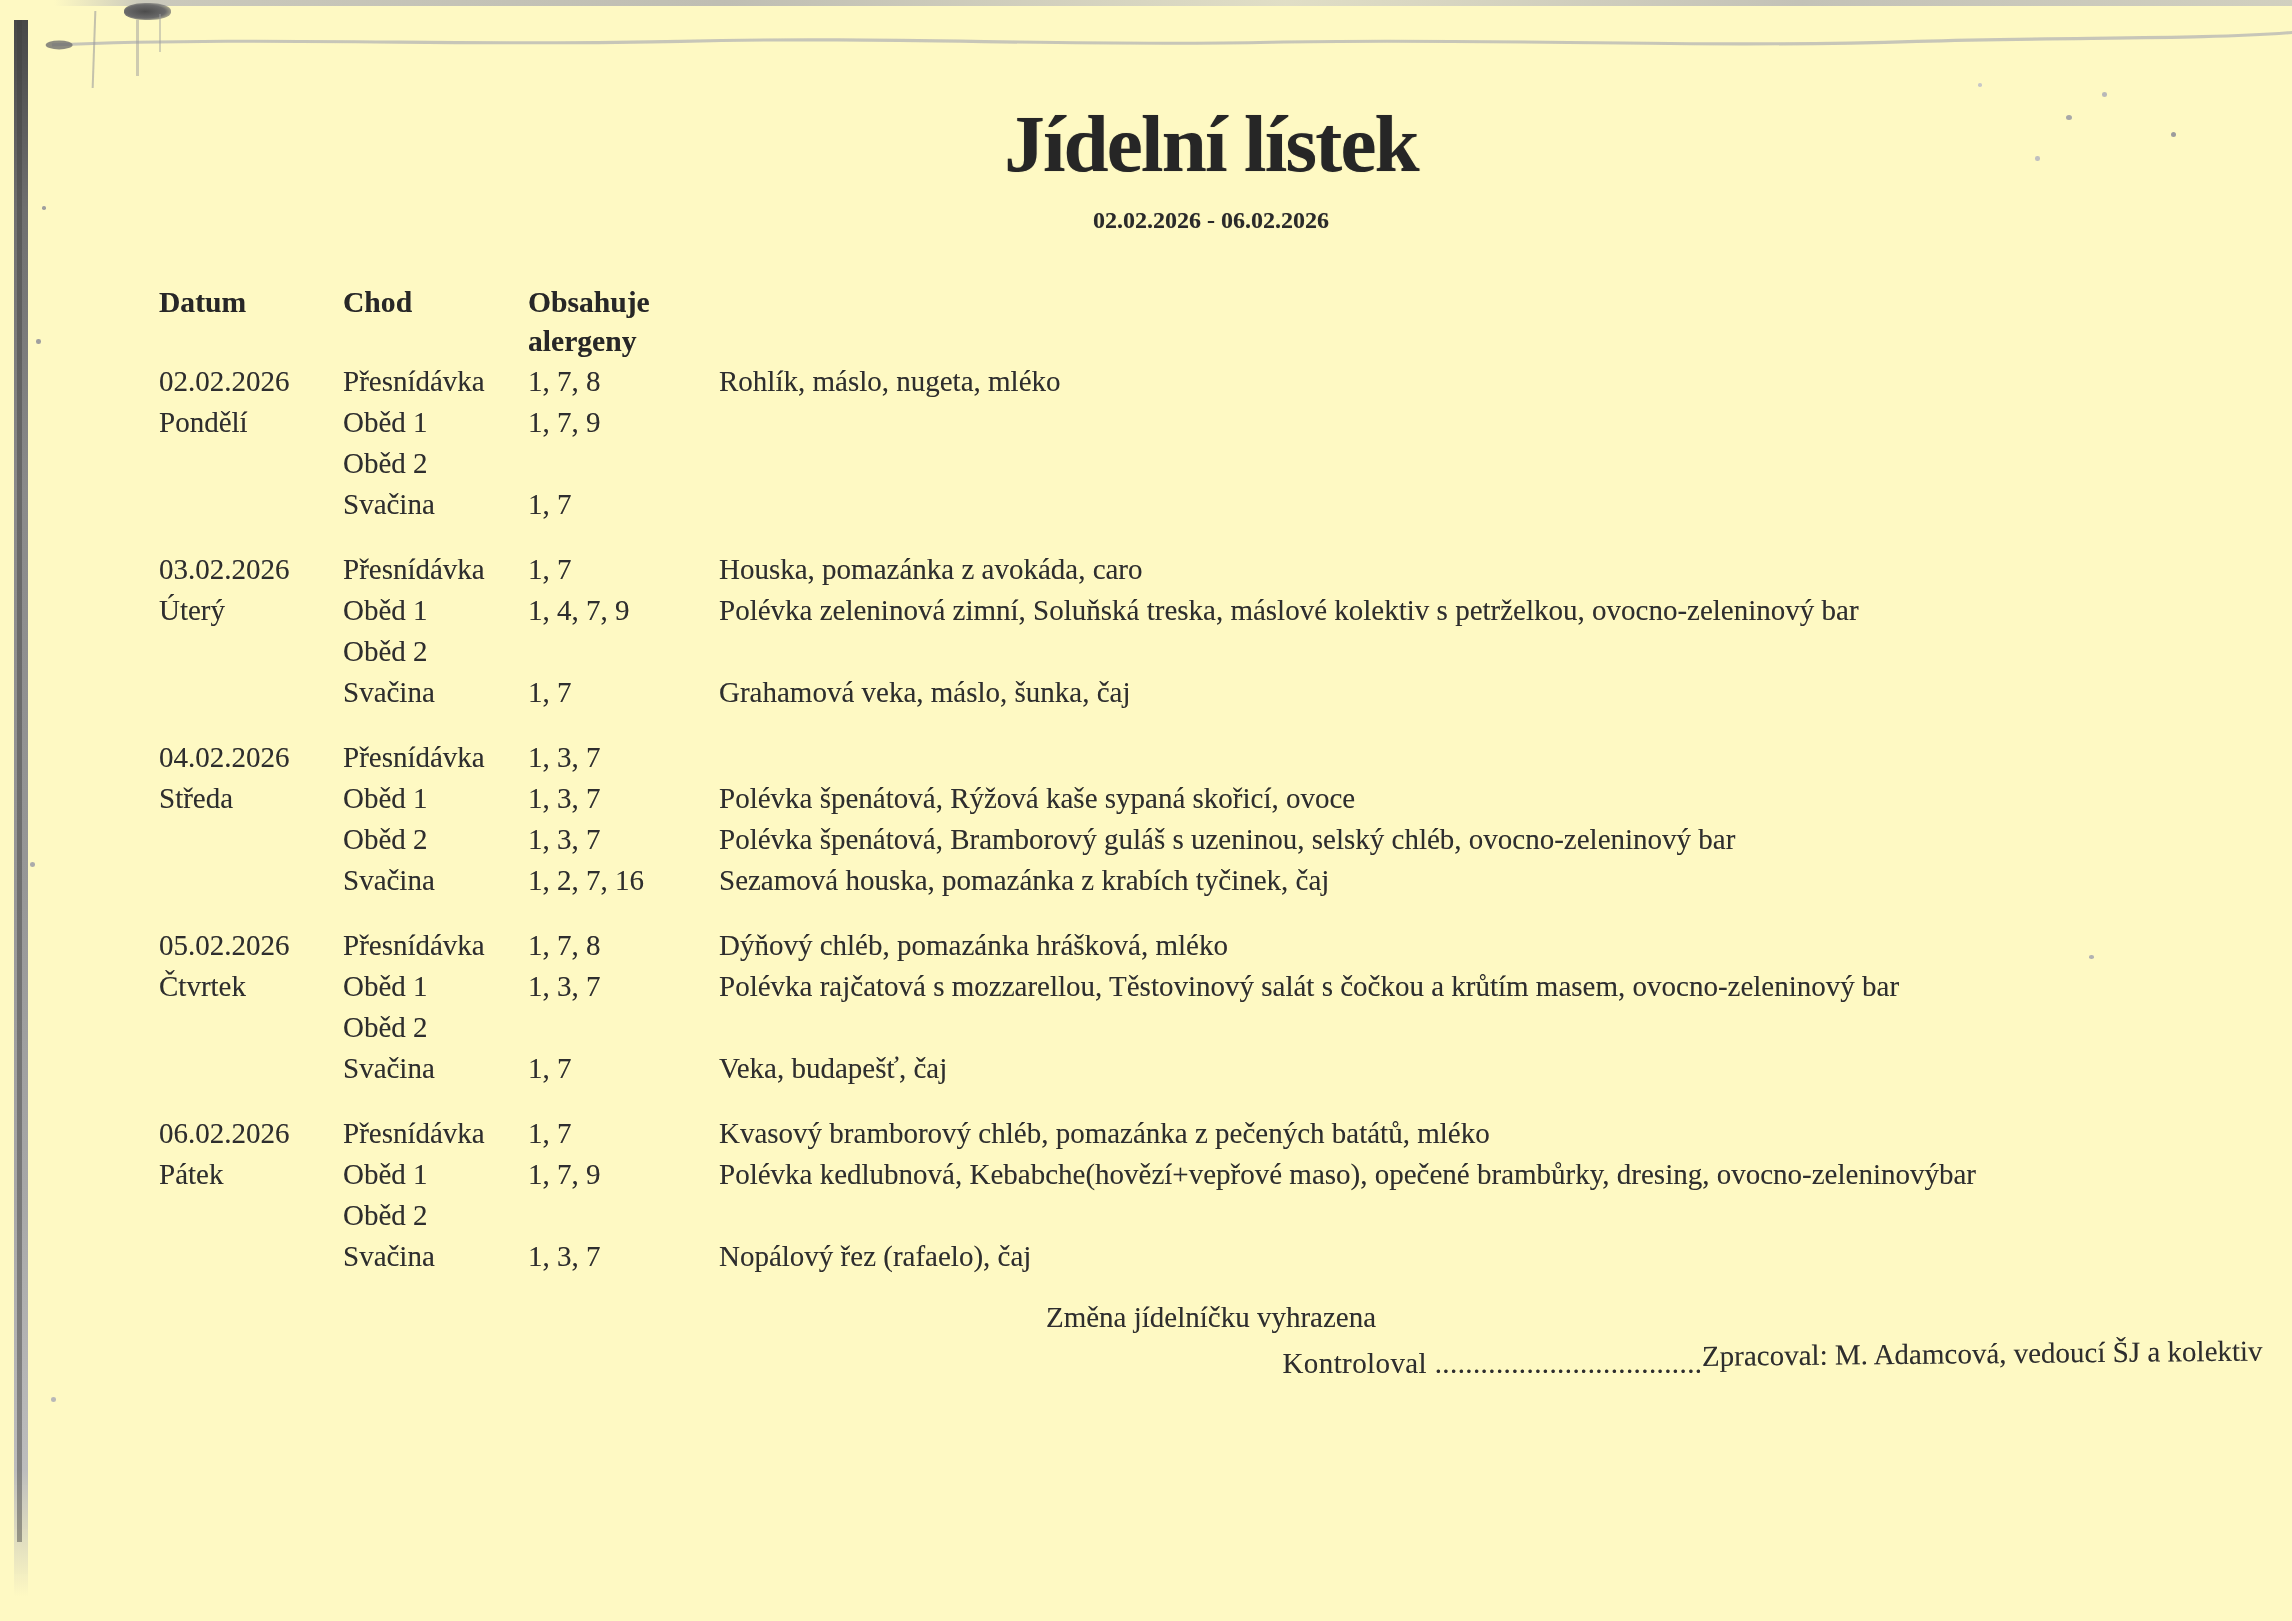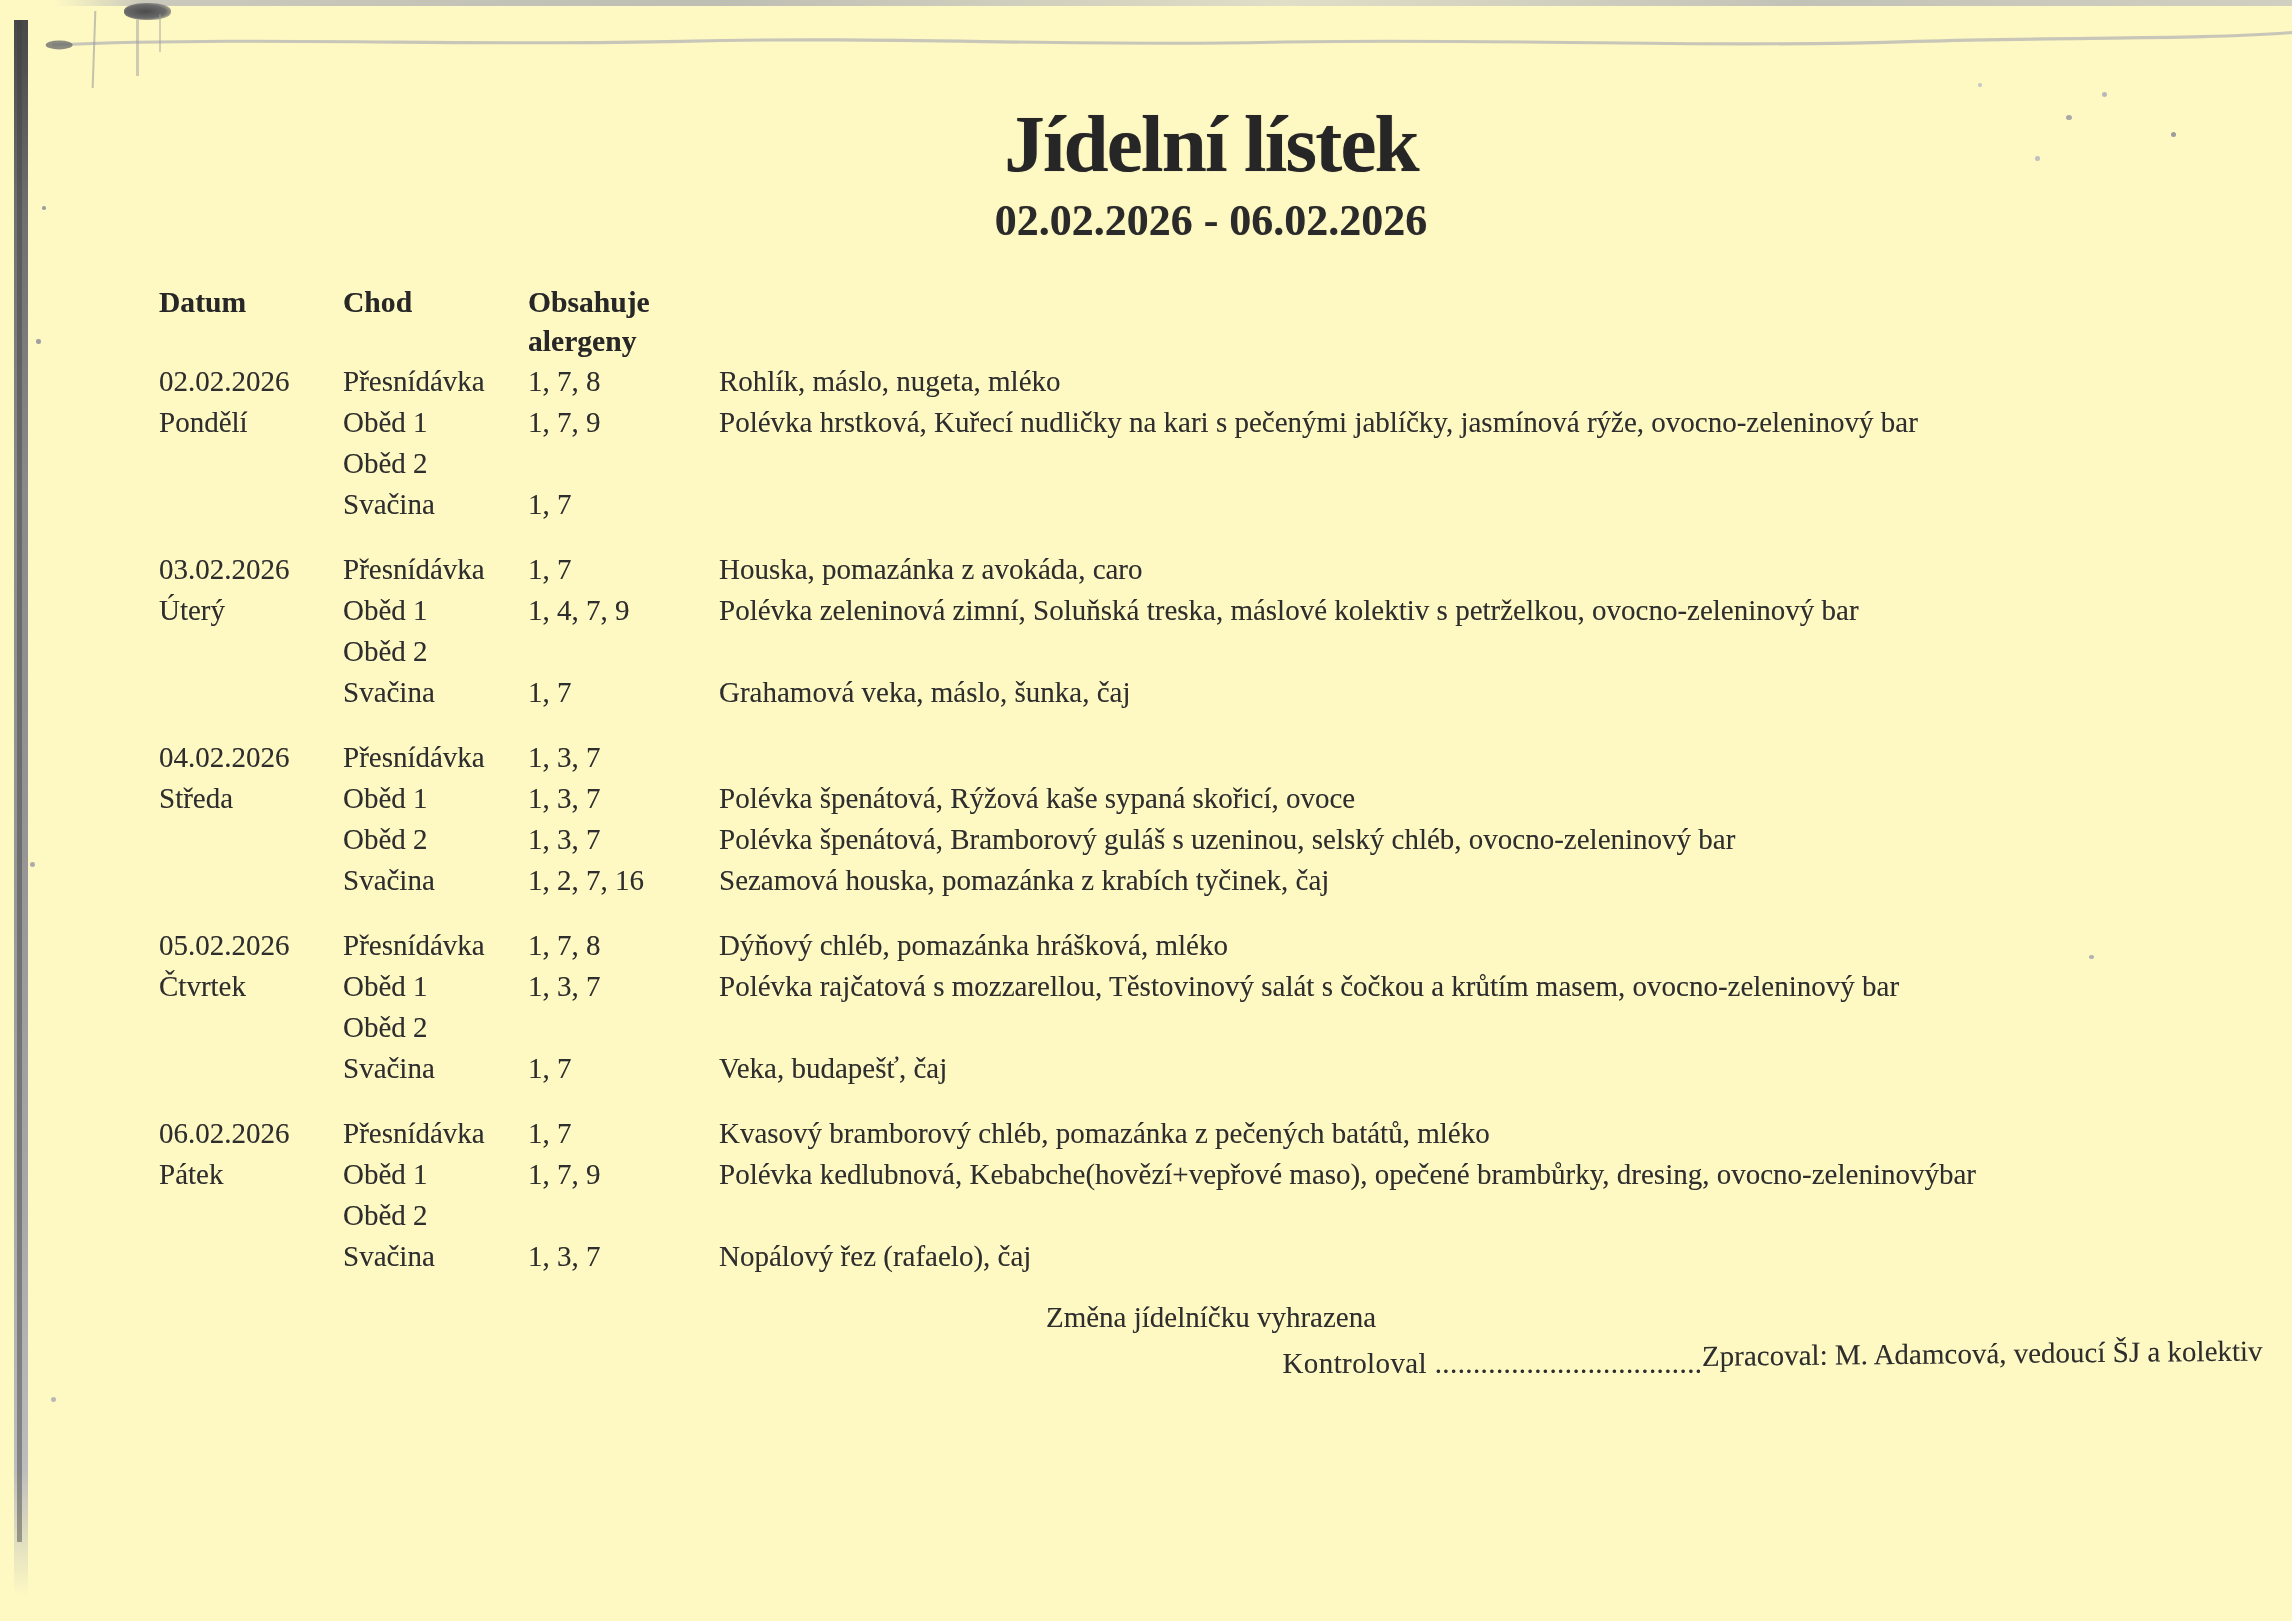--- a/index.html
+++ b/index.html
@@ -60,21 +60,21 @@
     font-size: 81px;
     line-height: 1;
     font-weight: bold;
     text-align: center;
     letter-spacing: -1.8px;
     color: #262626;
     text-shadow: 0 0 0.9px rgba(45,45,45,.45);
   }
   .doc-subtitle {
     margin-top: 16px;
-    font-size: 44px;
+    font-size: 24px;
     line-height: 39px;
     font-weight: bold;
     text-align: center;
     color: #2a2a2a;
     text-shadow: 0 0 0.7px rgba(45,45,45,.4);
   }
   .menu-table {
     margin-top: 43px;
     font-size: 29px;
     text-shadow: 0 0 0.6px rgba(50,50,50,.35);
@@ -158,21 +158,20 @@
             <div class="row">
     <div class="cell">02.02.2026</div>
     <div class="cell">Přesnídávka</div>
     <div class="cell">1, 7, 8</div>
     <div class="cell">Rohlík, máslo, nugeta, mléko</div>
   </div>
             <div class="row">
     <div class="cell">Pondělí</div>
     <div class="cell">Oběd 1</div>
     <div class="cell">1, 7, 9</div>
-    <div class="cell">Polévka hrstková, Kuřecí nudličky na kari s pečenými jablíčky, jasmínová rýže, ovocno-zeleninový bar</div>
   </div>
             <div class="row">
     <div class="cell"></div>
     <div class="cell">Oběd 2</div>
     <div class="cell"></div>
     <div class="cell"></div>
   </div>
             <div class="row">
     <div class="cell"></div>
     <div class="cell">Svačina</div>

